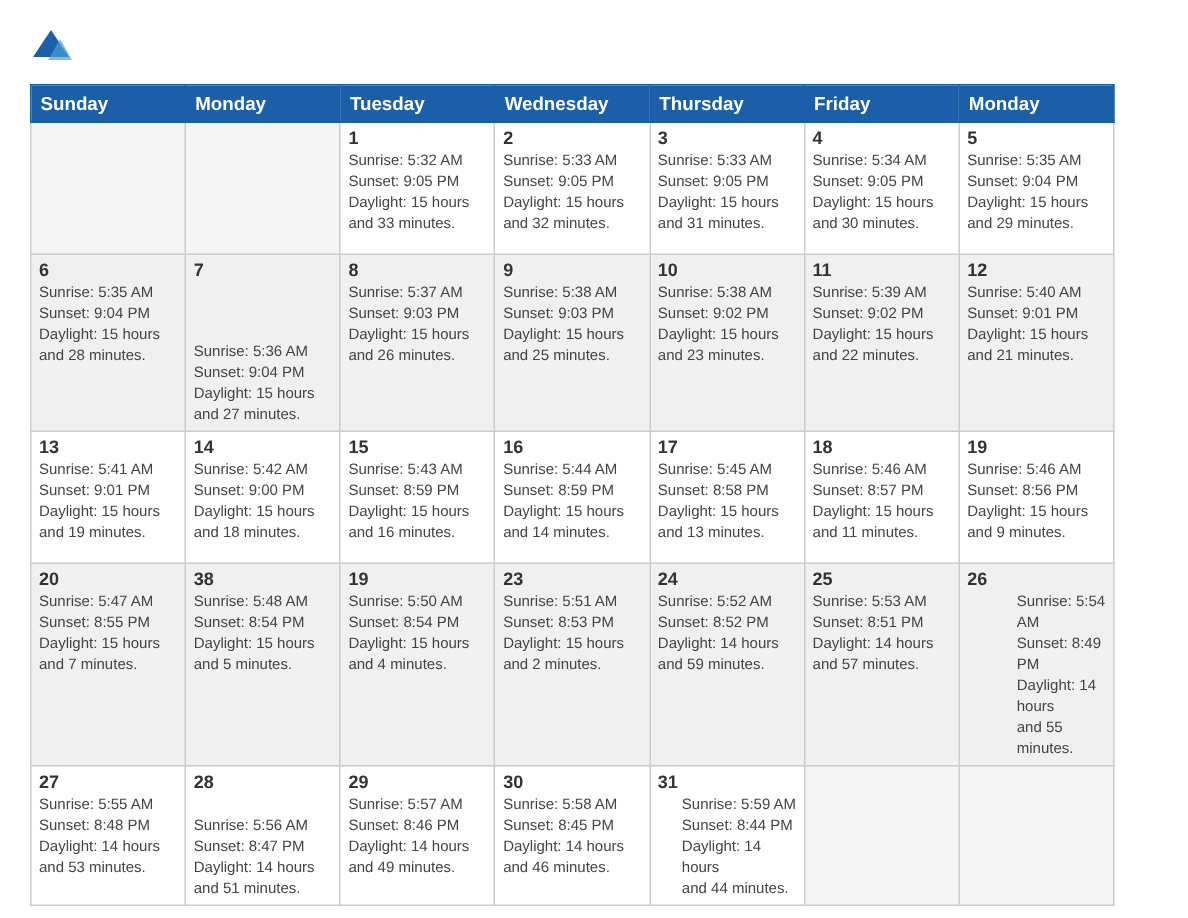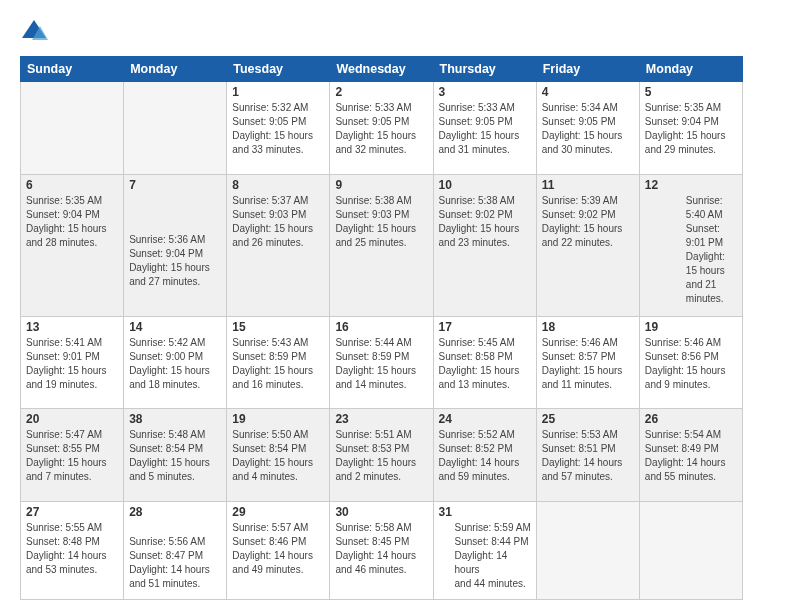--- a/index.html
+++ b/index.html
@@ -208,21 +208,21 @@
           </td>
           <td>
             <span class="day-num">11</span>
             <div class="day-info" style="white-space: pre-line;">Sunrise: 5:39 AM
 Sunset: 9:02 PM
 Daylight: 15 hours
 and 22 minutes.</div>
           </td>
           <td>
             <span class="day-num">12</span>
-            <div class="day-info" style="white-space: pre-line; margin-left: 41px;">Sunrise: 5:40 AM
+            <div class="day-info" style="white-space: pre-line;">Sunrise: 5:40 AM
 Sunset: 9:01 PM
 Daylight: 15 hours
 and 21 minutes.</div>
           </td>
         </tr>
         <tr>
           <td>
             <span class="day-num">13</span>
             <div class="day-info" style="white-space: pre-line;">Sunrise: 5:41 AM
 Sunset: 9:01 PM
@@ -310,21 +310,21 @@
           </td>
           <td>
             <span class="day-num">25</span>
             <div class="day-info" style="white-space: pre-line;">Sunrise: 5:53 AM
 Sunset: 8:51 PM
 Daylight: 14 hours
 and 57 minutes.</div>
           </td>
           <td>
             <span class="day-num">26</span>
-            <div class="day-info" style="white-space: pre-line;">Sunrise: 5:54 AM
+            <div class="day-info" style="white-space: pre-line; margin-left: 33px;">Sunrise: 5:54 AM
 Sunset: 8:49 PM
 Daylight: 14 hours
 and 55 minutes.</div>
           </td>
         </tr>
         <tr>
           <td>
             <span class="day-num">27</span>
             <div class="day-info" style="white-space: pre-line;">Sunrise: 5:55 AM
 Sunset: 8:48 PM

